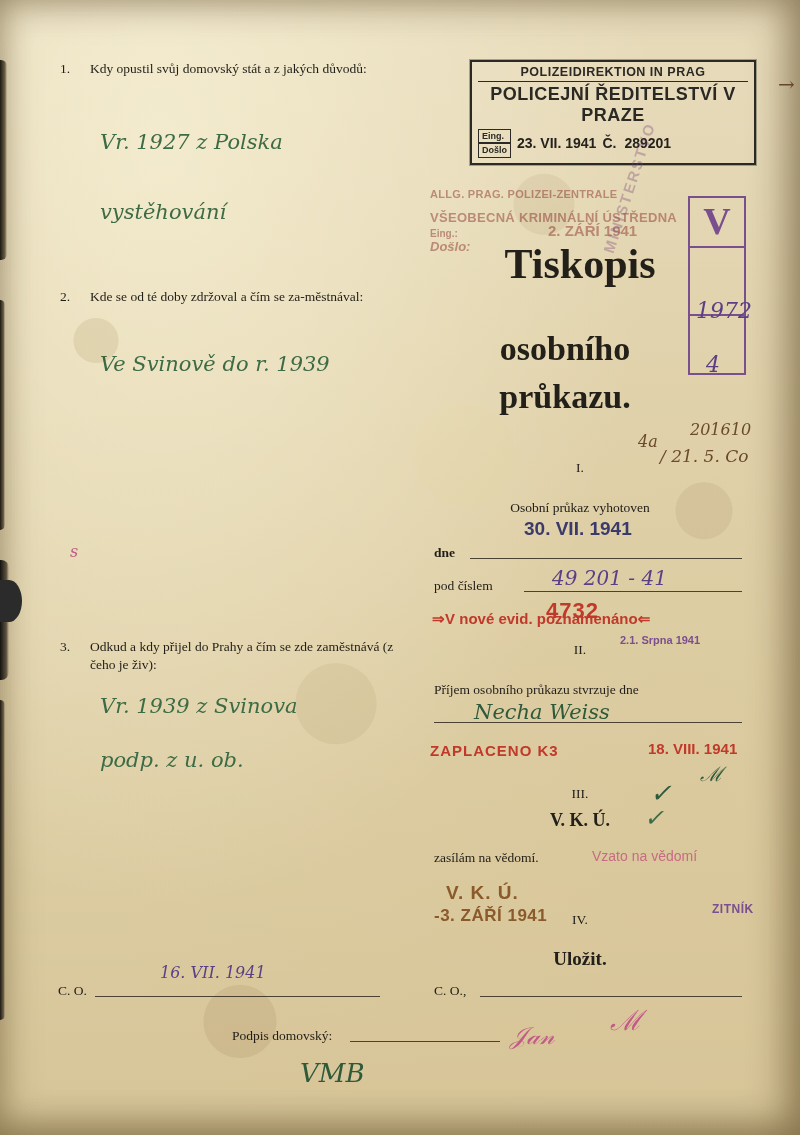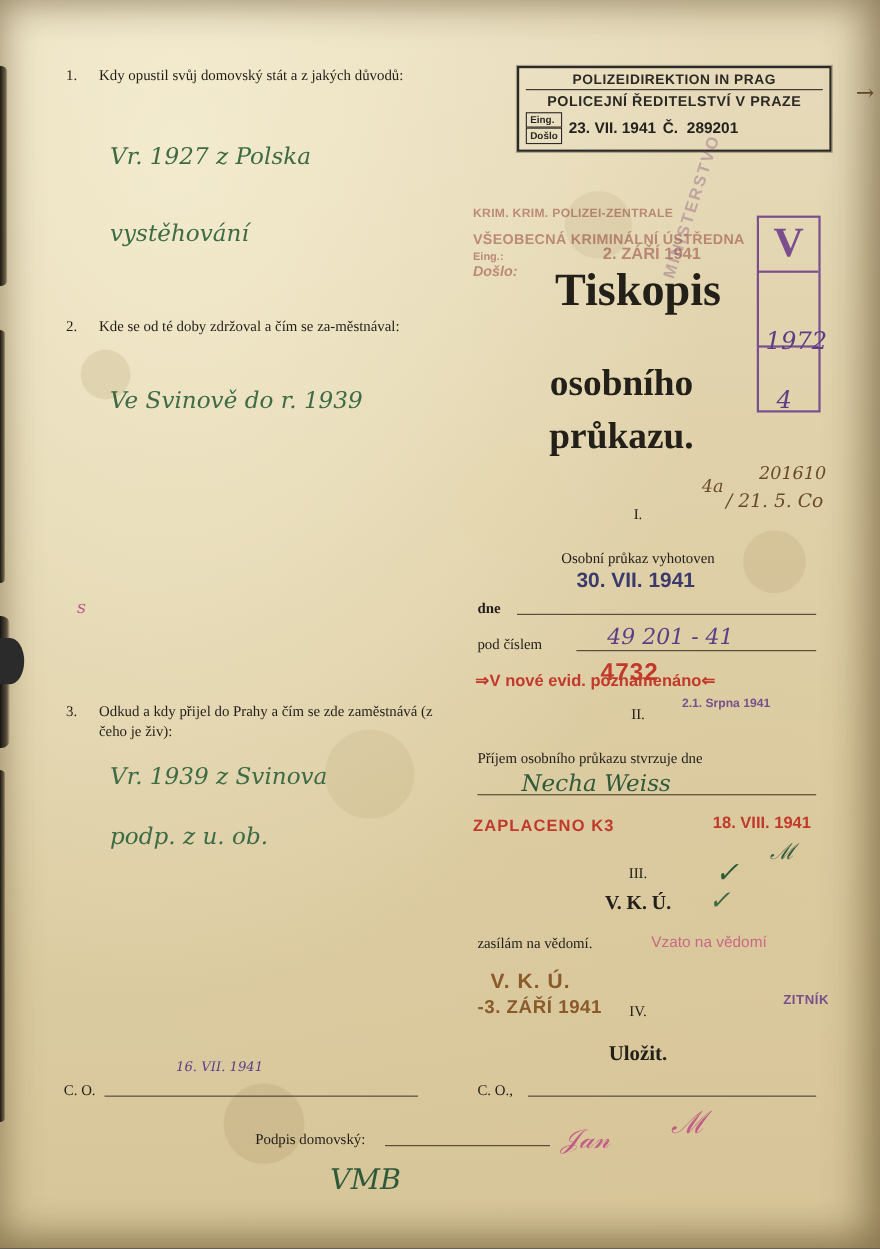--- a/index.html
+++ b/index.html
@@ -68,21 +68,21 @@
     border:2.5px solid #2c2a26;
     box-shadow:0 0 0 1px rgba(44,42,38,.35);
     padding:3px 6px 5px;
     background:rgba(255,255,255,0.02);
   }
   .stamp-box .l1,.stamp-box .l2{
     font-family:"Liberation Sans", sans-serif;
     font-weight:700;letter-spacing:.5px;text-align:center;color:#2b2924;
   }
   .stamp-box .l1{font-size:12.5px;border-bottom:1.5px solid #2c2a26;padding-bottom:2px;}
-  .stamp-box .l2{font-size:13px;padding-top:2px;}
+  .stamp-box .l2{font-size:18px;padding-top:2px;}
   .stamp-row{display:flex;align-items:stretch;margin-top:3px;}
   .stamp-cell{
     border:1.6px solid #2c2a26;font-size:9px;font-family:"Liberation Sans", sans-serif;
     padding:1px 3px;line-height:1.15;font-weight:700;color:#2b2924;
   }
   .stamp-date{font-family:"Liberation Sans", sans-serif;font-weight:700;font-size:14px;margin:0 6px;align-self:center;color:#24221d;}
   .stamp-cislo{font-family:"Liberation Sans", sans-serif;font-weight:700;font-size:14px;align-self:center;color:#24221d;}
   .v-box{
     position:absolute;border:2.5px solid #7a4f8e;color:#7a4f8e;
     width:54px;height:175px;
@@ -122,21 +122,21 @@
 
   <div class="q" style="left:90px;top:638px;width:320px;">
     <span class="num">3.</span>
     <span>Odkud a kdy přijel do Prahy a čím se zde zaměstnává (z čeho je živ):</span>
   </div>
   <div class="hw green" style="left:100px;top:694px;font-size:21px;">Vr. 1939 z Svinova</div>
   <div class="hw green" style="left:100px;top:748px;font-size:21px;">podp. z u. ob.</div>
 
   <div class="label" style="left:58px;top:983px;">C. O.</div>
   <div class="rule" style="left:95px;top:996px;width:285px;"></div>
-  <div class="hw violet" style="left:160px;top:963px;font-size:12px;">16. VII. 1941</div>
+  <div class="hw violet" style="left:160px;top:963px;font-size:16px;">16. VII. 1941</div>
 
   <div class="label" style="left:232px;top:1028px;">Podpis domovský:</div>
   <div class="rule" style="left:350px;top:1041px;width:150px;"></div>
   <div class="hw dgreen" style="left:300px;top:1058px;font-size:26px;">VMB</div>
 
   <div class="hw pink" style="left:70px;top:542px;font-size:16px;">s</div>
 
   <div class="stamp" style="left:470px;top:60px;">
     <div class="stamp-box" style="width:270px;">
       <div class="l1">POLIZEIDIREKTION IN PRAG</div>
@@ -147,21 +147,21 @@
           <div class="stamp-cell">Došlo</div>
         </div>
         <div class="stamp-date">23. VII. 1941</div>
         <div class="stamp-cislo">Č.</div>
         <div class="stamp-cislo" style="margin-left:8px;">289201</div>
       </div>
     </div>
   </div>
 
   <div class="stamp" style="left:430px;top:188px;width:300px;">
-    <div class="faint" style="font-family:'Liberation Sans',sans-serif;font-weight:700;font-size:11px;letter-spacing:.3px;">KRIM. KRIM. POLIZEI-ZENTRALE</div>
+    <div class="faint" style="font-family:'Liberation Sans',sans-serif;font-weight:700;font-size:11px;letter-spacing:.3px;">ALLG. PRAG. POLIZEI-ZENTRALE</div>
     <div class="faint" style="font-family:'Liberation Sans',sans-serif;font-weight:700;font-size:13px;letter-spacing:.3px;margin-top:10px;">VŠEOBECNÁ KRIMINÁLNÍ ÚSTŘEDNA</div>
     <div class="faint" style="font-family:'Liberation Sans',sans-serif;font-weight:700;font-size:10px;margin-top:3px;">Eing.:</div>
     <div class="faint" style="font-family:'Liberation Sans',sans-serif;font-weight:700;font-size:13px;font-style:italic;">Došlo:</div>
   </div>
   <div class="stamp faint" style="left:548px;top:222px;font-family:'Liberation Sans',sans-serif;font-weight:700;font-size:15px;">2. ZÁŘÍ 1941</div>
 
   <div class="v-box" style="left:688px;top:196px;">
     <div class="v">V</div>
     <div class="div"></div>
     <div style="height:60px;"></div>

